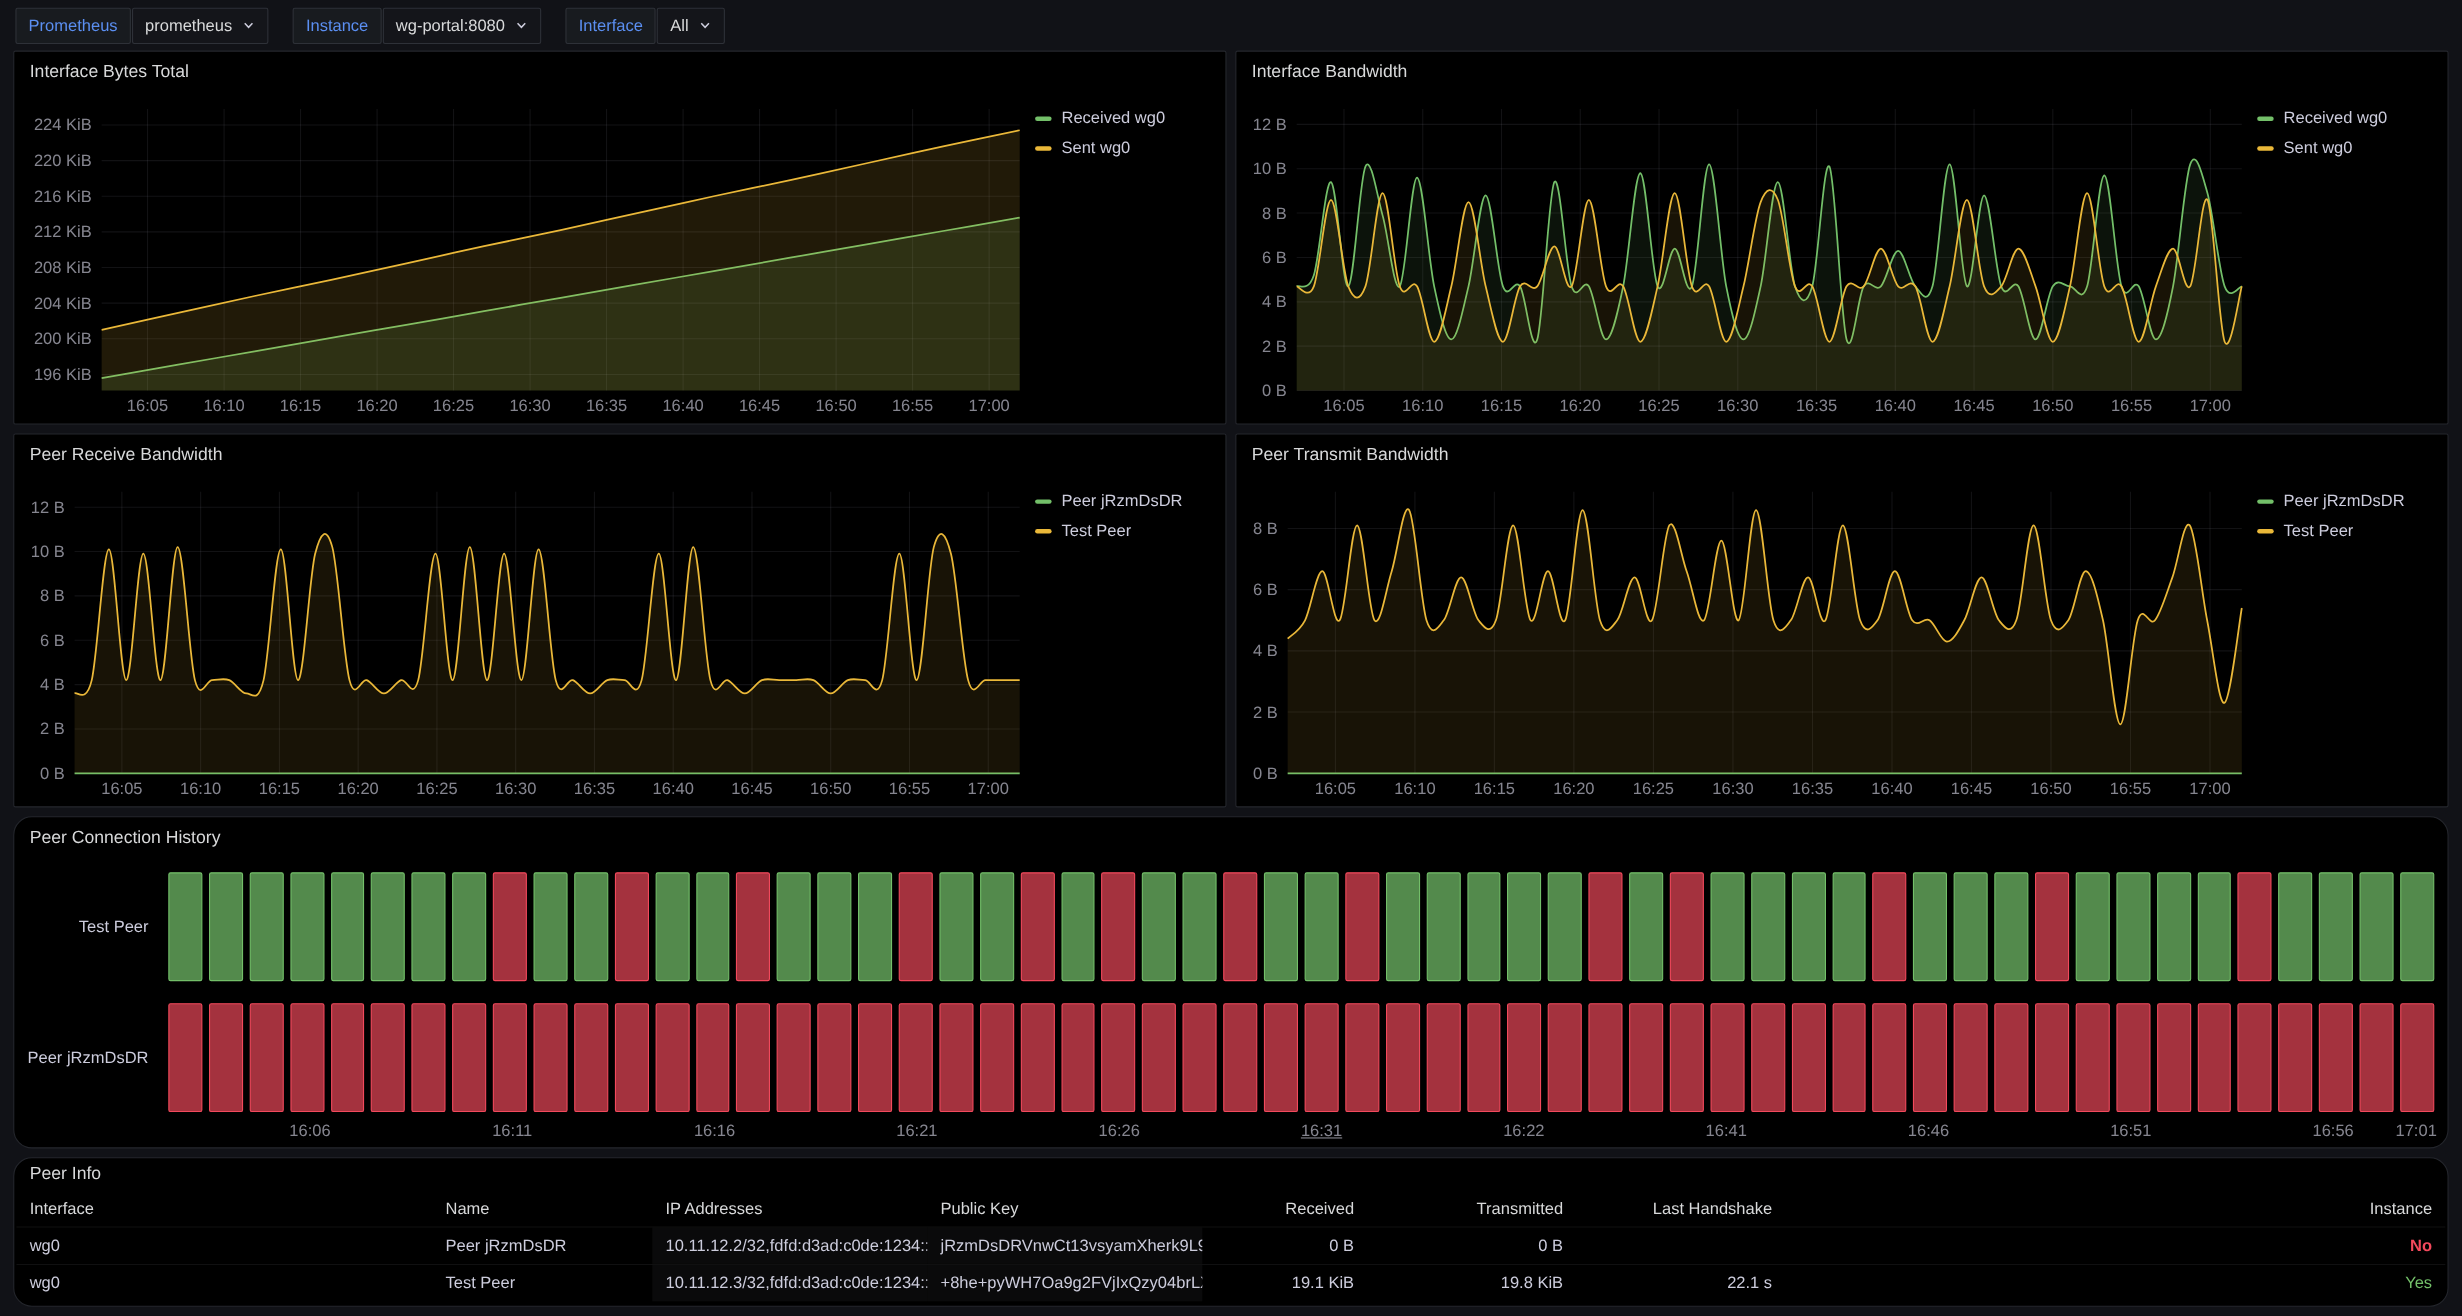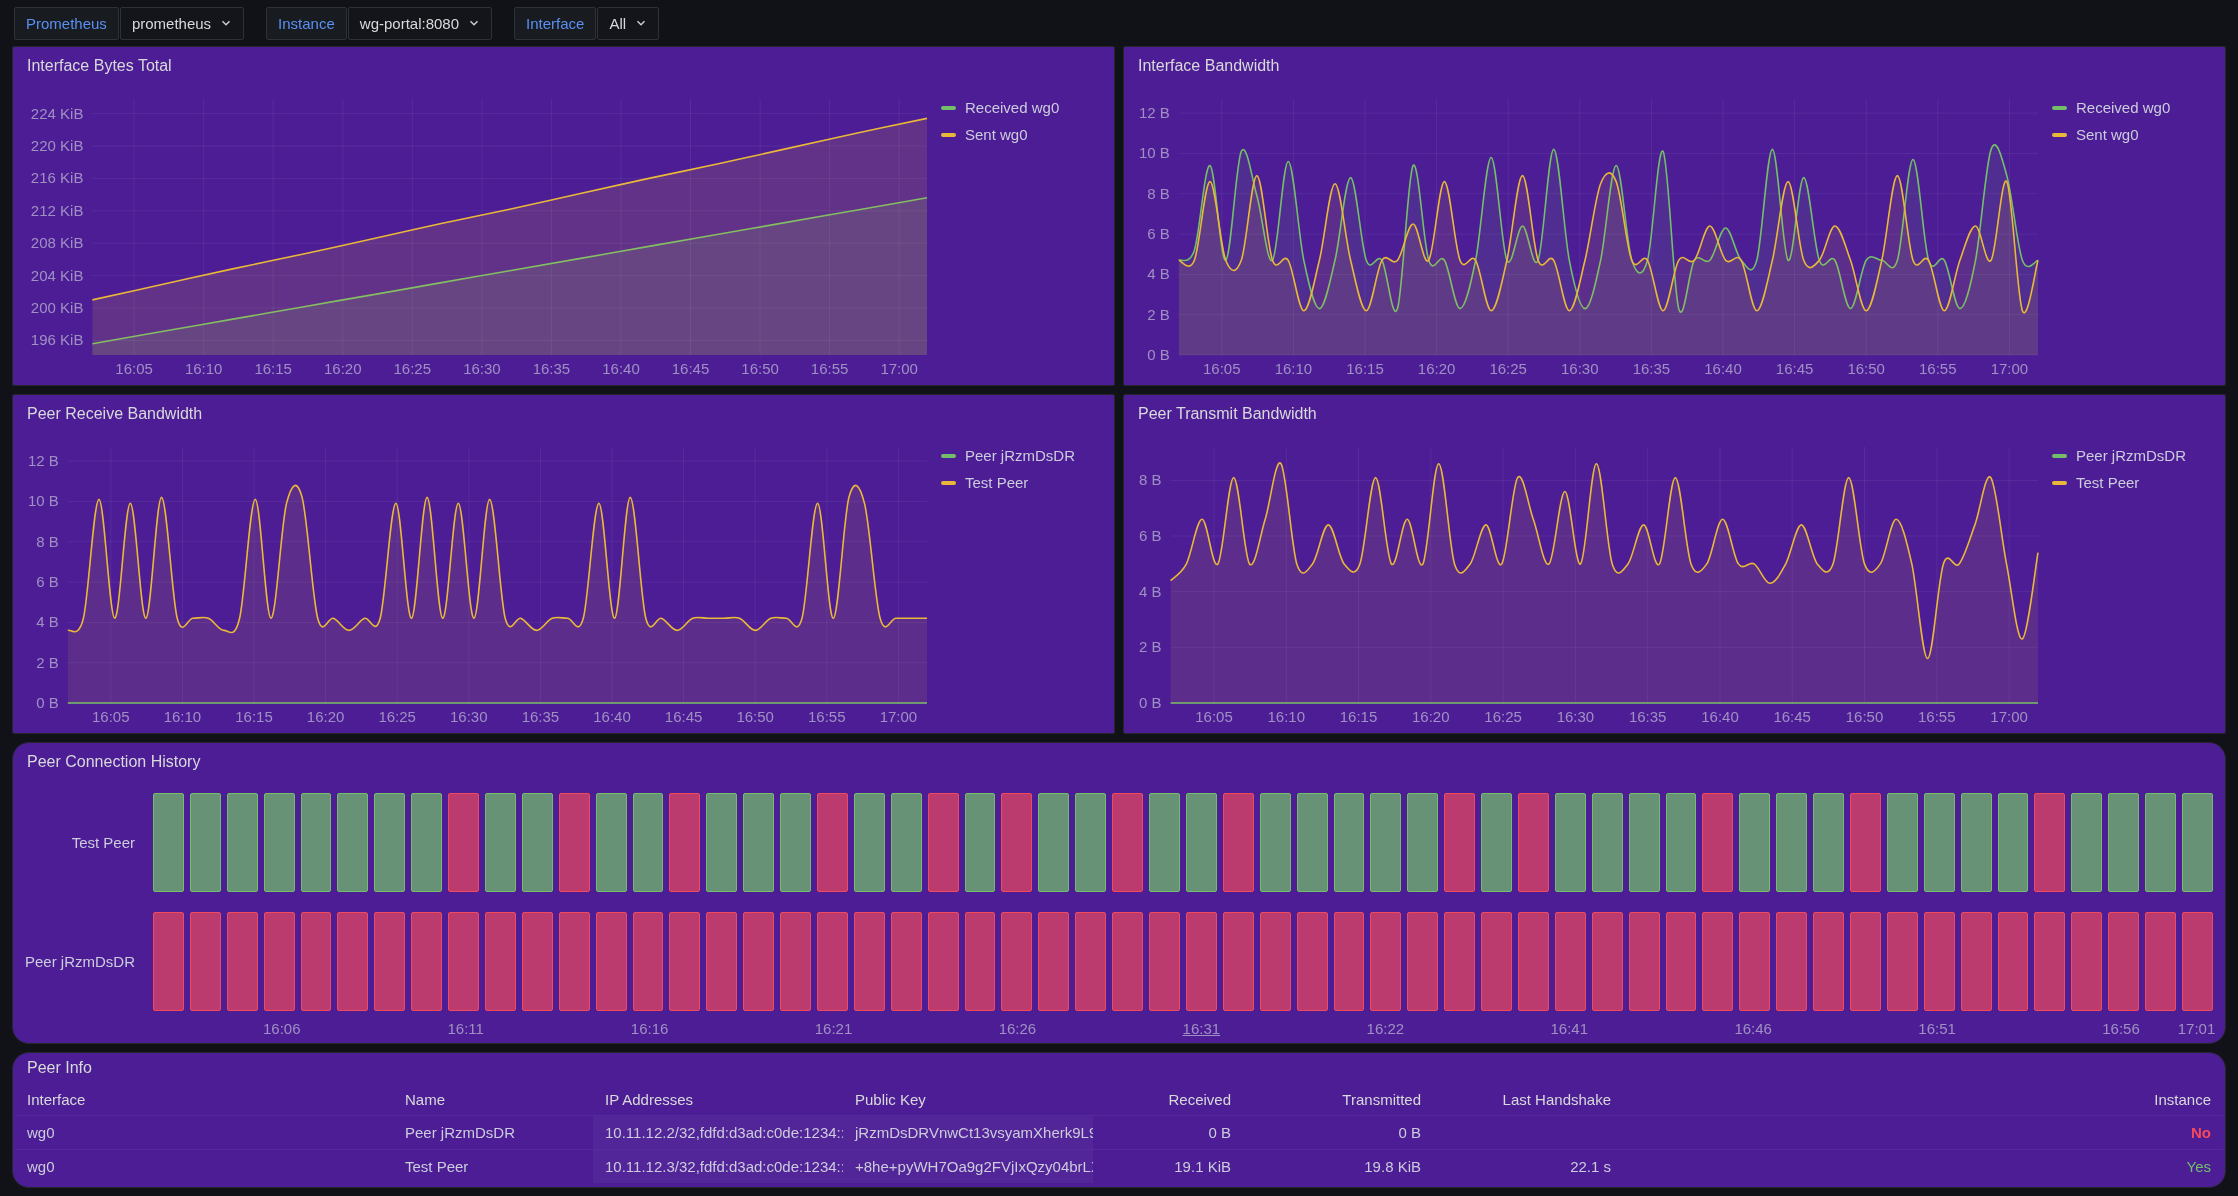--- a/index.html
+++ b/index.html
@@ -12,21 +12,21 @@
   .var-chip { display:flex; align-items:stretch; gap:1px; height:33px; }
   .var-label { display:flex; align-items:center; padding:0 11px; background:#181b1f;
                border:1px solid #2e3138; border-radius:2px; color:#5b8ff2; font-size:15px; }
   .var-value { display:flex; align-items:center; gap:9px; padding:0 11px; background:#14151a;
                border:1px solid #2e3138; border-radius:2px; color:#d8d9da; font-size:15px; cursor:pointer; }
   .caret { width:12px; height:12px; }
 
   
   .grid { padding:0 12px 8px; display:grid; grid-template-columns:1fr 1fr;
           grid-template-rows:340px 340px 302px 136px; gap:8px; }
-  .panel { background:#4c1d95; border:1px solid #24262c; border-radius:2px;
+  .panel { background:#000000; border:1px solid #24262c; border-radius:2px;
            display:flex; flex-direction:column; min-width:0; overflow:hidden; }
   .panel.wide { grid-column:1 / -1;border-radius:17px; }
   .panel-header { height:38px; flex:none; display:flex; align-items:center; padding:0 14px; }
   .table-panel .panel-header { height:30px; }
   .panel-title { font-size:16px; font-weight:500; color:#d8d9da; cursor:pointer; }
   .panel-body { flex:1; display:flex; min-height:0; padding:0 6px 2px 8px; }
 
   
   .chart { flex:1; position:relative; min-width:0; }
   .chart svg { position:absolute; inset:0; }

